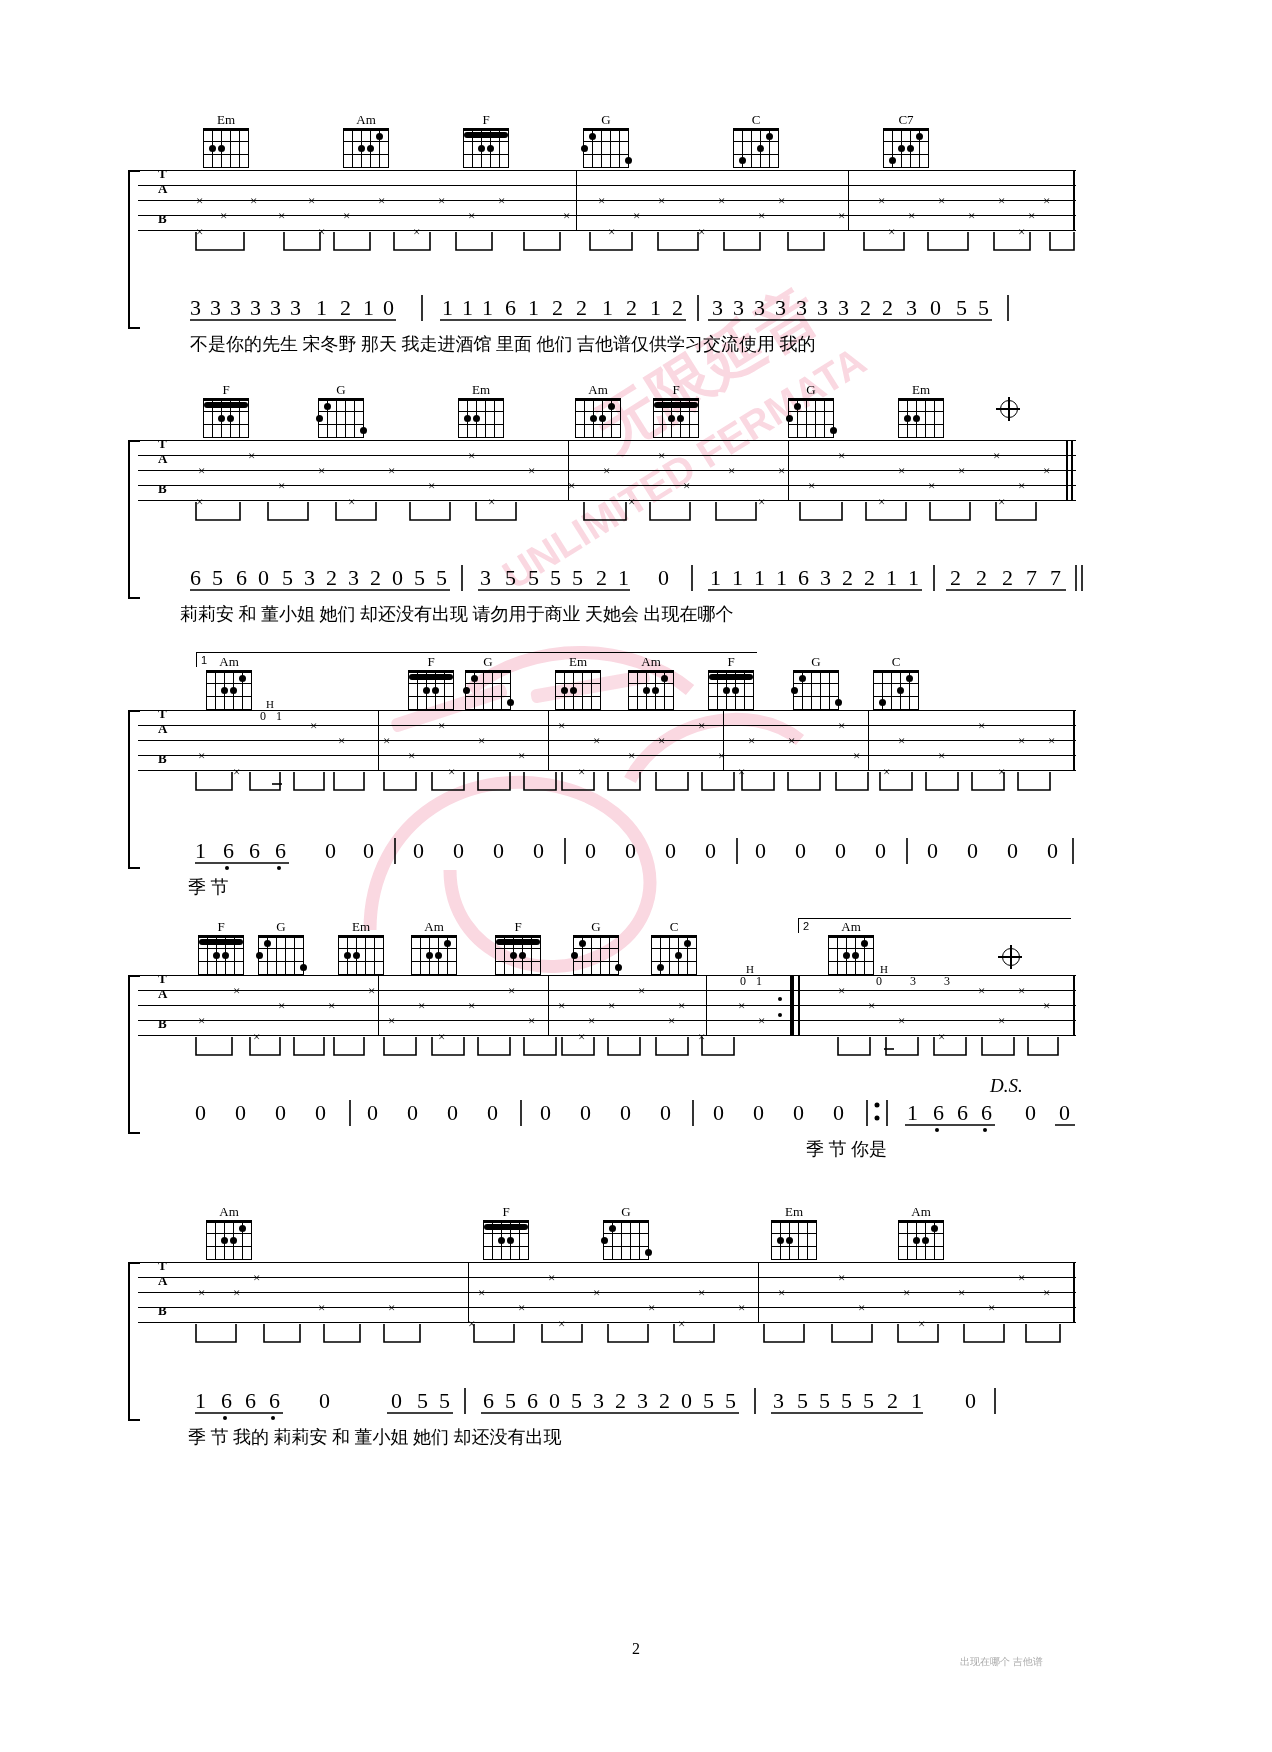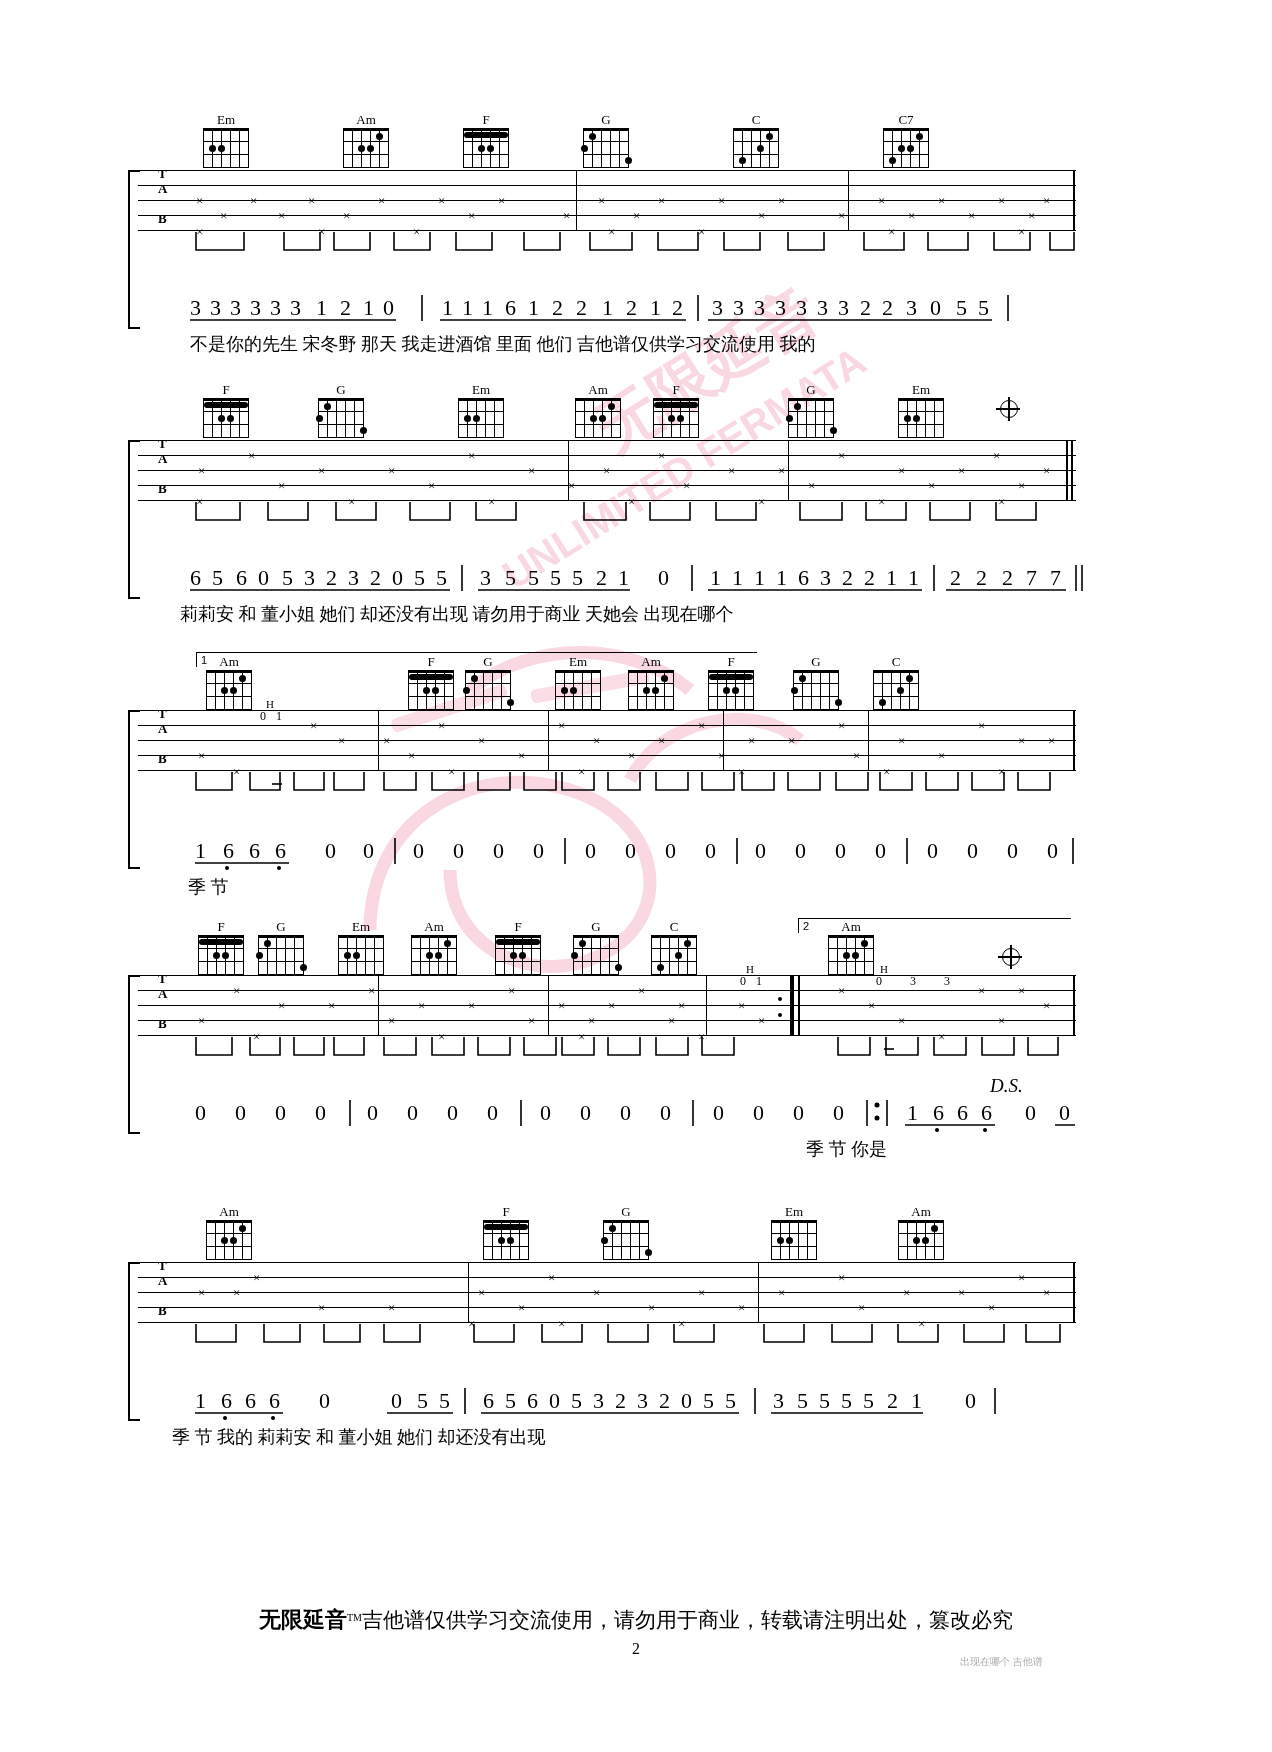--- a/index.html
+++ b/index.html
@@ -1340,22 +1340,19 @@
           <circle cx="30" cy="30" r="2"></circle>
             <circle cx="78" cy="30" r="2"></circle>
         </g>
         <g stroke="#000" stroke-width="1.6">
           <line x1="270" y1="-2" x2="270" y2="26"></line>
           <line x1="560" y1="-2" x2="560" y2="26"></line>
           <line x1="800" y1="-2" x2="800" y2="26"></line>
         </g>
       </svg>
     </div>
-    <div class="lyric" style="left:172px;top:1425px;">季 节       我的 莉莉安 和 董小姐  她们  却还没有出现</div>
+    <div class="lyric" style="left:188px;top:1425px;">季 节       我的 莉莉安 和 董小姐  她们  却还没有出现</div>
   </div>
 
-  <div class="footer" style="top:1605px;">
-    <span style="font-size:22px;font-weight:bold;">无限延音</span><span class="small-sup">TM</span><span style="font-size:21px;">吉他谱仅供学习交流使用，请勿用于商业，转载请注明出处，篡改必究</span>
-  </div>
   <div class="pgnum" style="top:1640px;">2</div>
   <div class="tiny" style="left:960px;top:1655px;">出现在哪个 吉他谱</div>
 
 </div>
 
 </body></html>

